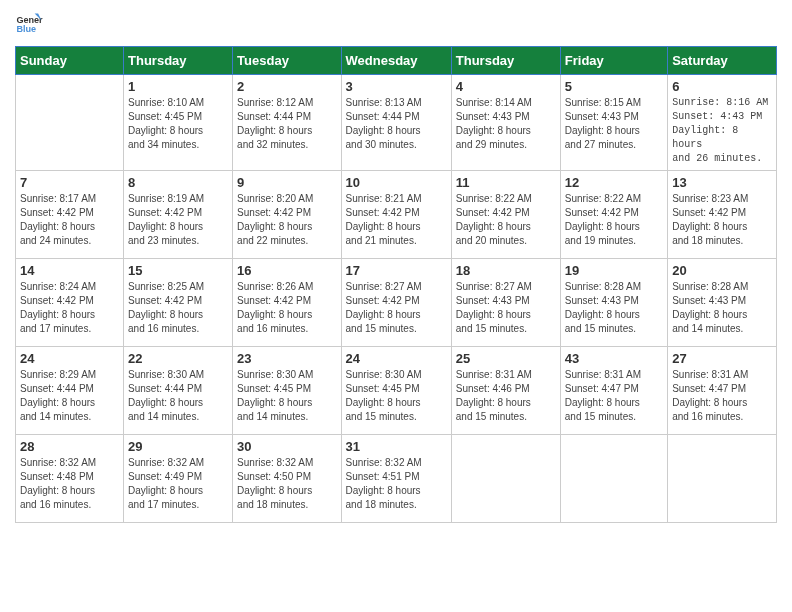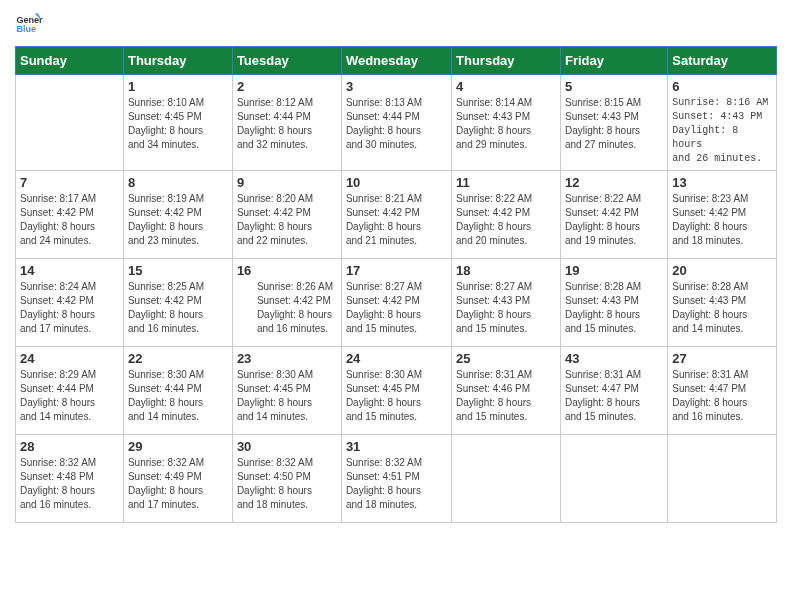--- a/index.html
+++ b/index.html
@@ -214,21 +214,21 @@
           </td>
           <td>
             <span class="day-number">15</span>
             <div class="day-info" style="white-space: pre-line;">Sunrise: 8:25 AM
 Sunset: 4:42 PM
 Daylight: 8 hours
 and 16 minutes.</div>
           </td>
           <td>
             <span class="day-number">16</span>
-            <div class="day-info" style="white-space: pre-line; margin-left: 20px;">Sunrise: 8:26 AM
+            <div class="day-info" style="white-space: pre-line;">Sunrise: 8:26 AM
 Sunset: 4:42 PM
 Daylight: 8 hours
 and 16 minutes.</div>
           </td>
           <td>
             <span class="day-number">17</span>
             <div class="day-info" style="white-space: pre-line;">Sunrise: 8:27 AM
 Sunset: 4:42 PM
 Daylight: 8 hours
 and 15 minutes.</div>

